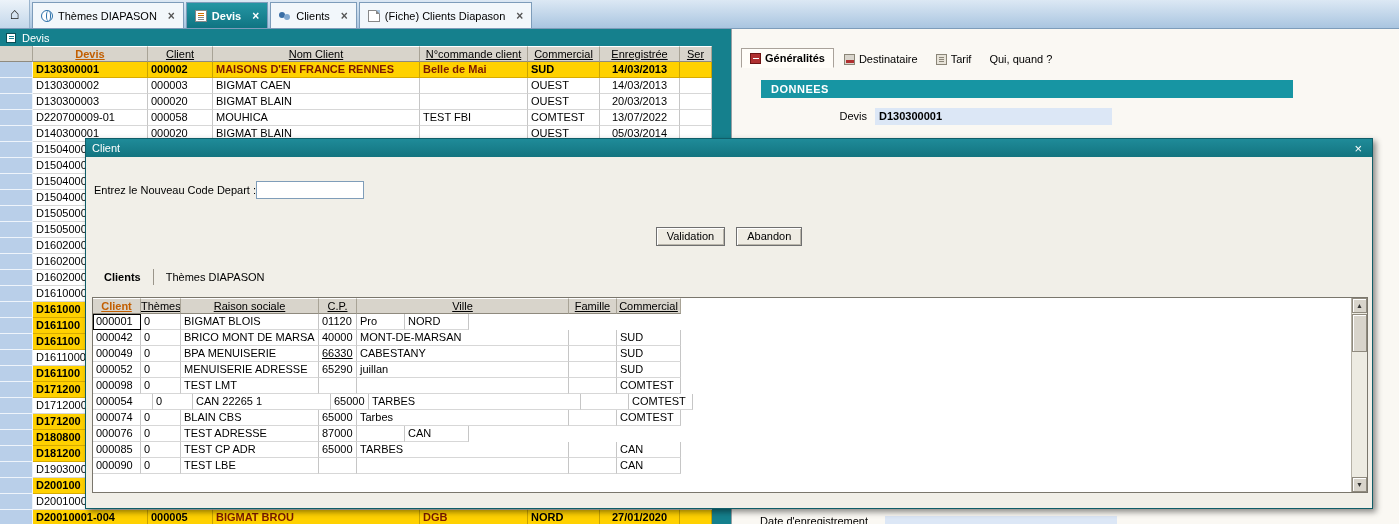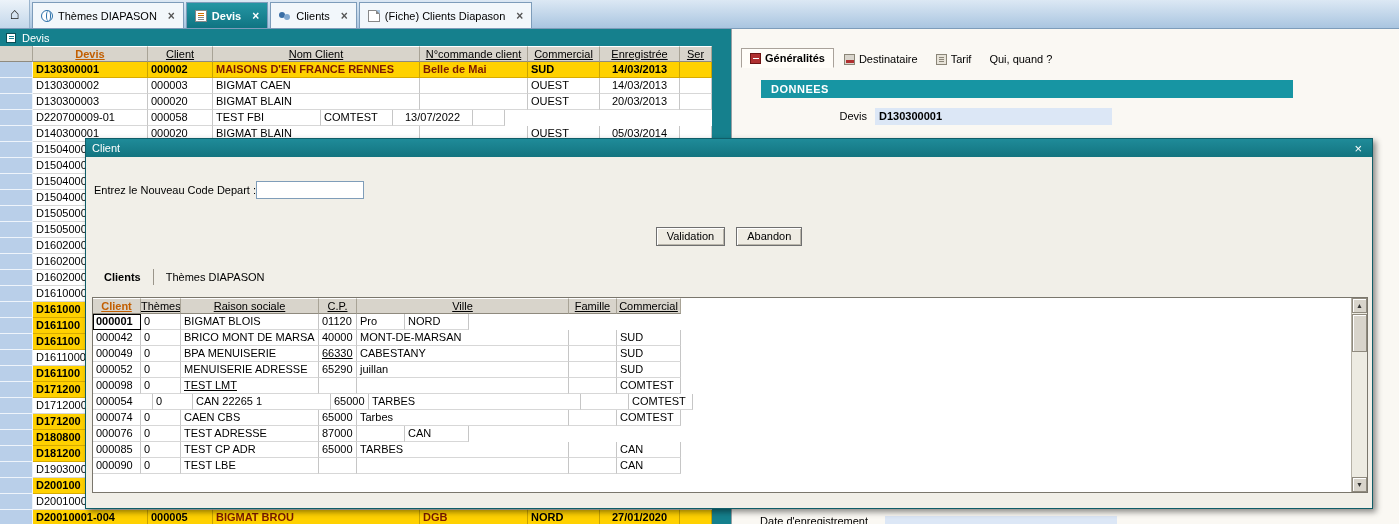--- a/index.html
+++ b/index.html
@@ -174,20 +174,21 @@
         <div class="gcell" style="width: 207px;">BIGMAT BLAIN</div>
         <div class="gcell" style="width: 108px;"></div>
         <div class="gcell" style="width: 72px;">OUEST</div>
         <div class="gcell center" style="width: 80px;">20/03/2013</div>
         <div class="gcell" style="width: 32px;"></div>
       </div>
       <div class="grow">
         <div class="selcell"></div>
         <div class="gcell" style="width: 115px;">D220700009-01</div>
         <div class="gcell" style="width: 65px;">000058</div>
+        <div class="gcell" style="width: 207px;">MOUHICA</div>
         <div class="gcell" style="width: 108px;">TEST FBI</div>
         <div class="gcell" style="width: 72px;">COMTEST</div>
         <div class="gcell center" style="width: 80px;">13/07/2022</div>
         <div class="gcell" style="width: 32px;"></div>
       </div>
       <div class="grow">
         <div class="selcell"></div>
         <div class="gcell" style="width: 115px;">D140300001</div>
         <div class="gcell" style="width: 65px;">000020</div>
         <div class="gcell" style="width: 207px;">BIGMAT BLAIN</div>
@@ -487,21 +488,21 @@
         <div class="ghcell sorted" style="width:48px">Client</div>
         <div class="ghcell" style="width:40px">Thèmes</div>
         <div class="ghcell" style="width:138px">Raison sociale</div>
         <div class="ghcell" style="width:38px">C.P.</div>
         <div class="ghcell" style="width:212px">Ville</div>
         <div class="ghcell" style="width:48px">Famille</div>
         <div class="ghcell" style="width:64px">Commercial</div>
       </div>
       <div>
           <div class="crow">
-            <div class="ccell focus" style="width: 48px; font-weight: bold;">000001</div>
+            <div class="ccell focus" style="width: 48px;">000001</div>
             <div class="ccell" style="width: 40px;">0</div>
             <div class="ccell" style="width: 138px;">BIGMAT BLOIS</div>
             <div class="ccell" style="width: 38px;">01120</div>
             <div class="ccell" style="width: 48px;">Pro</div>
             <div class="ccell" style="width: 64px;">NORD</div>
           </div>
           <div class="crow">
             <div class="ccell" style="width: 48px;">000042</div>
             <div class="ccell" style="width: 40px;">0</div>
             <div class="ccell" style="width: 138px;">BRICO MONT DE MARSA</div>
@@ -524,39 +525,39 @@
             <div class="ccell" style="width: 40px;">0</div>
             <div class="ccell" style="width: 138px;">MENUISERIE ADRESSE</div>
             <div class="ccell" style="width: 38px;">65290</div>
             <div class="ccell" style="width: 212px;">juillan</div>
             <div class="ccell" style="width: 48px;"></div>
             <div class="ccell" style="width: 64px;">SUD</div>
           </div>
           <div class="crow">
             <div class="ccell" style="width: 48px;">000098</div>
             <div class="ccell" style="width: 40px;">0</div>
-            <div class="ccell" style="width: 138px; text-decoration: underline;">TEST LMT</div>
+            <div class="ccell" style="width: 138px;">TEST LMT</div>
             <div class="ccell" style="width: 38px;"></div>
             <div class="ccell" style="width: 212px;"></div>
             <div class="ccell" style="width: 48px;"></div>
             <div class="ccell" style="width: 64px;">COMTEST</div>
           </div>
           <div class="crow">
             <div class="ccell" style="width: 60px;">000054</div>
             <div class="ccell" style="width: 40px;">0</div>
             <div class="ccell" style="width: 138px;">CAN 22265 1</div>
             <div class="ccell" style="width: 38px;">65000</div>
             <div class="ccell" style="width: 212px;">TARBES</div>
             <div class="ccell" style="width: 48px;"></div>
             <div class="ccell" style="width: 64px;">COMTEST</div>
           </div>
           <div class="crow">
             <div class="ccell" style="width: 48px;">000074</div>
             <div class="ccell" style="width: 40px;">0</div>
-            <div class="ccell" style="width: 138px;">CAEN CBS</div>
+            <div class="ccell" style="width: 138px;">BLAIN CBS</div>
             <div class="ccell" style="width: 38px;">65000</div>
             <div class="ccell" style="width: 212px;">Tarbes</div>
             <div class="ccell" style="width: 48px;"></div>
             <div class="ccell" style="width: 64px;">COMTEST</div>
           </div>
           <div class="crow">
             <div class="ccell" style="width: 48px;">000076</div>
             <div class="ccell" style="width: 40px;">0</div>
             <div class="ccell" style="width: 138px;">TEST ADRESSE</div>
             <div class="ccell" style="width: 38px;">87000</div>

